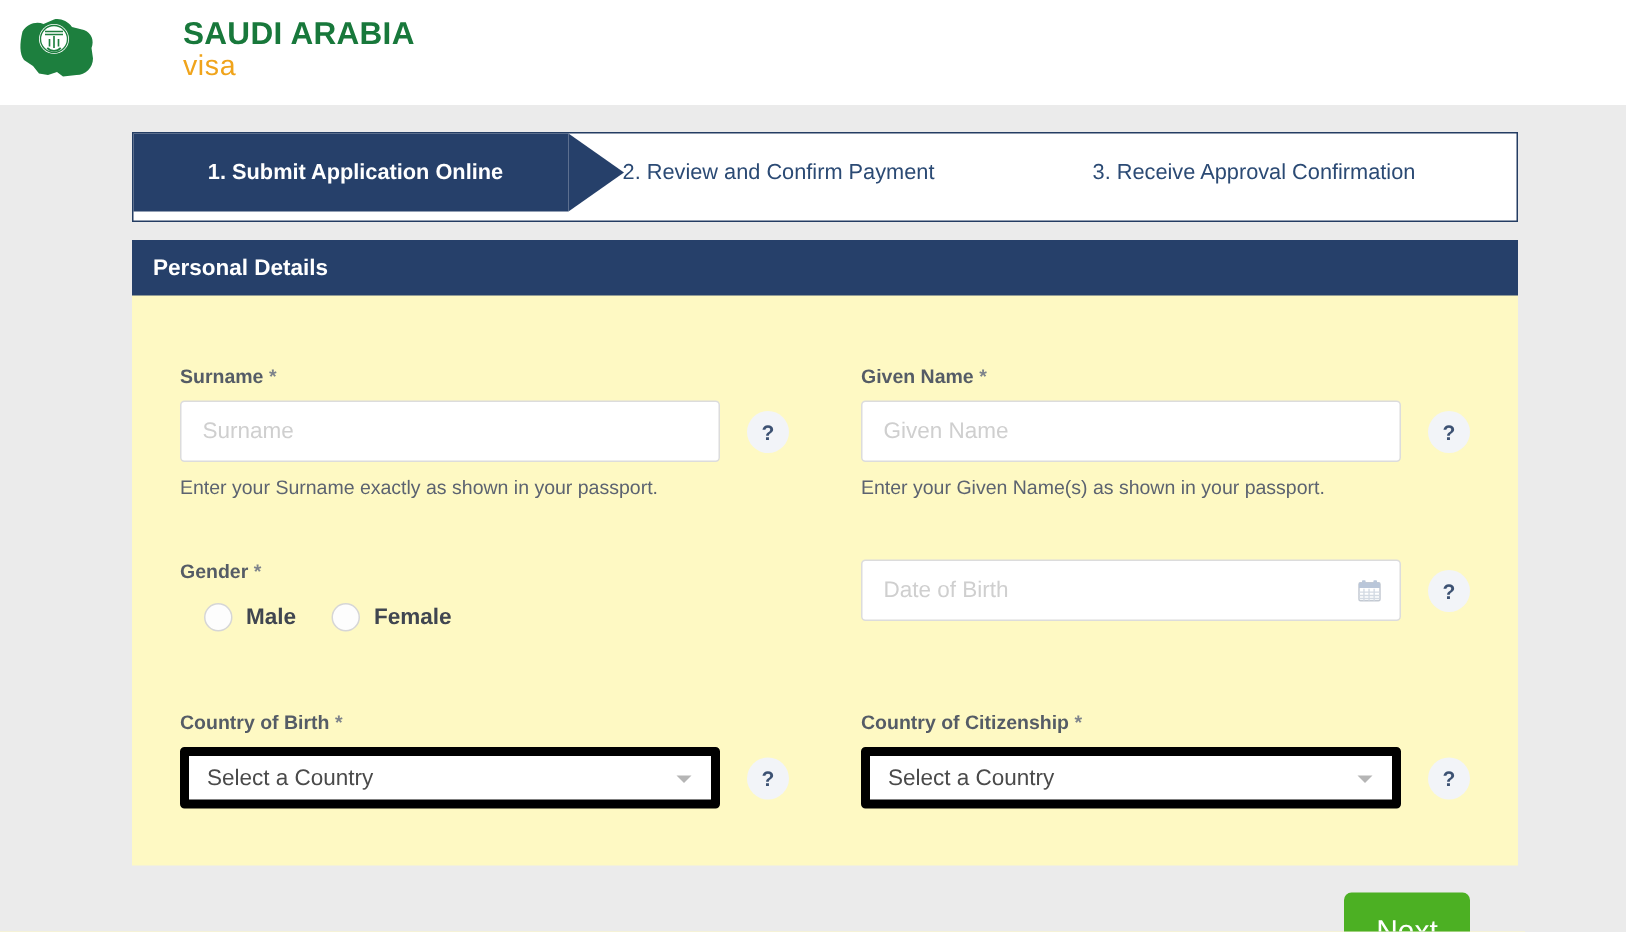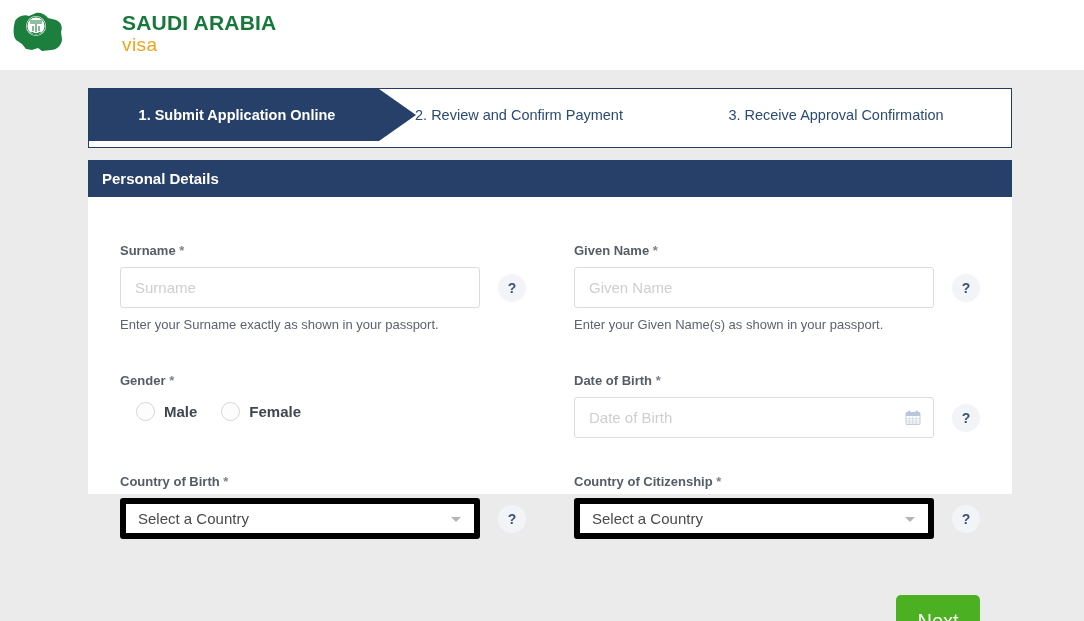--- a/index.html
+++ b/index.html
@@ -112,22 +112,22 @@
   }
   .step.s2 { left: 290px; width: 280px; }
   .step.s3 { left: 570px; width: 354px; }
 
   
   .panel {
     position: absolute;
     left: 88px;
     top: 160px;
     width: 924px;
-    height: 334px;
-    background: #ffffff;
+    height: 417px;
+    background: #fef9c3;
     box-sizing: border-box;
   }
   .panel-header {
     height: 37px;
     background: #26406a;
     display: flex;
     align-items: center;
     padding-left: 14px;
     box-sizing: border-box;
   }
@@ -390,24 +390,20 @@
             <span class="radio-label">Male</span>
           </div>
           <div class="radio-item">
             <span class="radio-circle"></span>
             <span class="radio-label">Female</span>
           </div>
         </div>
       </div>
 
       <div class="field right">
-        <label class="field-label">
-          <span>Date of Birth</span>
-          <span class="req">*</span>
-        </label>
         <div class="control-line">
           <div class="input-box">
             <input type="text" placeholder="Date of Birth" style="">
             <span class="cal-icon">
               <svg width="16" height="16" viewBox="0 0 16 16">
                 <rect x="1" y="2.5" width="14" height="12" rx="1" fill="#ffffff" stroke="#c3c9d2" stroke-width="1"></rect>
                 <rect x="1" y="2.5" width="14" height="3.5" fill="#b9c6d9"></rect>
                 <rect x="3" y="0.8" width="2.4" height="3" rx="0.6" fill="#b9c6d9"></rect>
                 <rect x="10.6" y="0.8" width="2.4" height="3" rx="0.6" fill="#b9c6d9"></rect>
                 <path d="M4.3 6.5 L4.3 14.5 M7.7 6.5 L7.7 14.5 M11.1 6.5 L11.1 14.5

